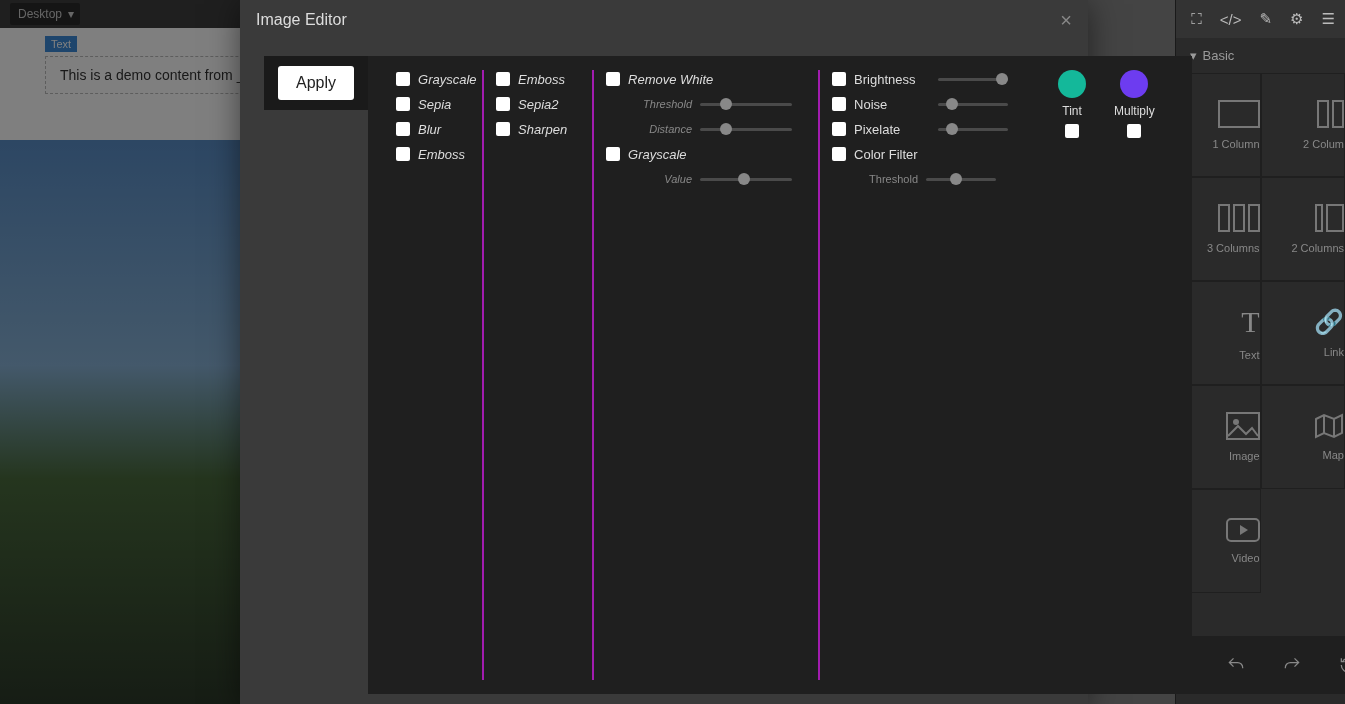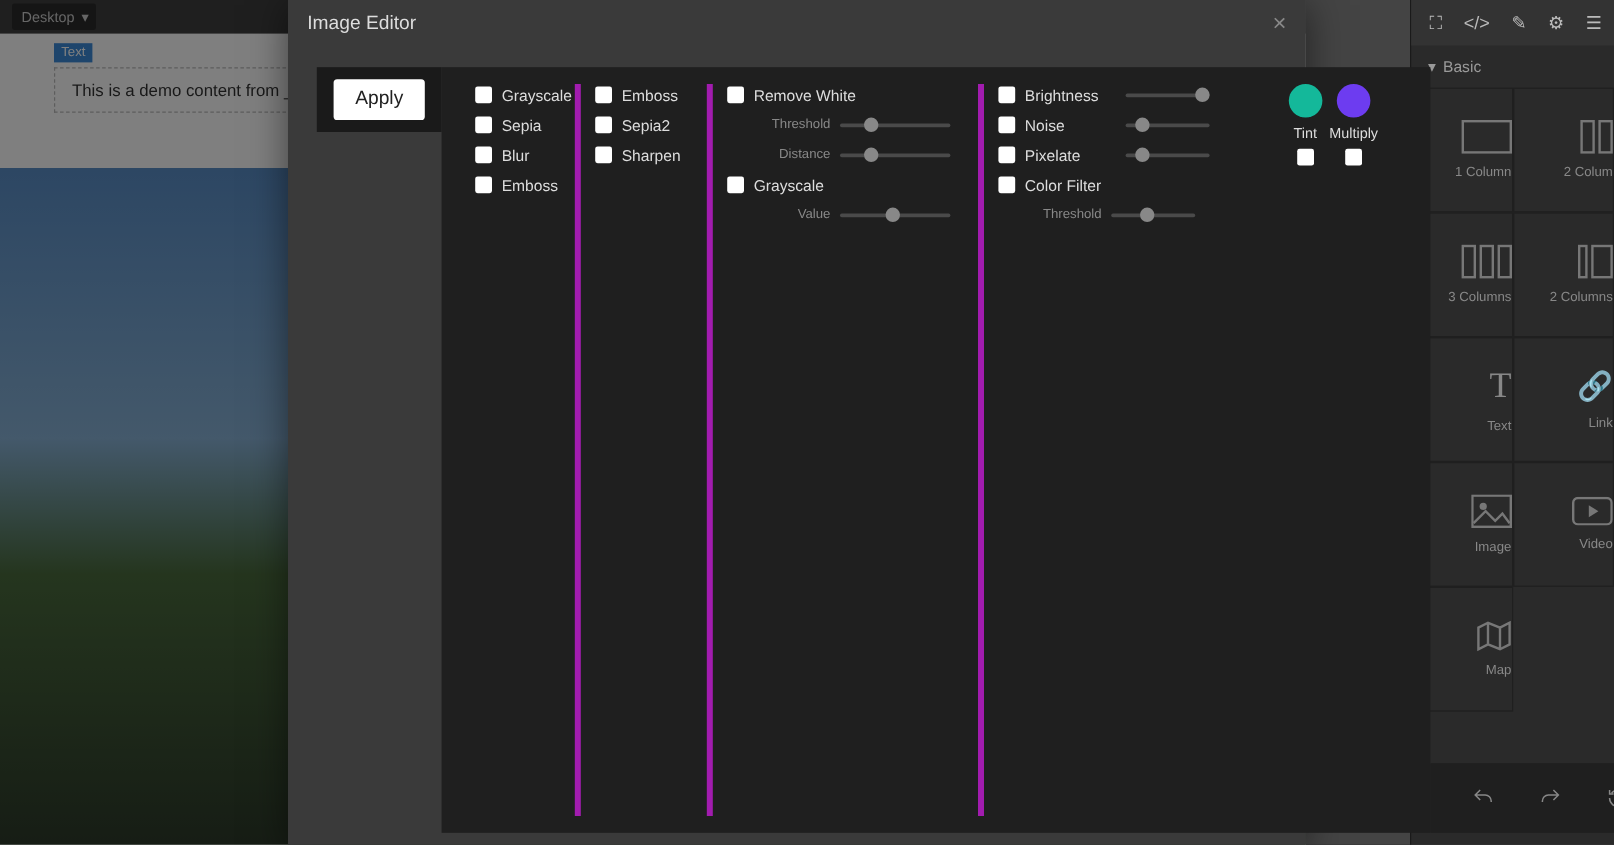--- a/index.html
+++ b/index.html
@@ -48,21 +48,21 @@
 .image-panel { height: 372px; background: #000; position: relative; overflow: hidden; }
 .sky { position: absolute; inset: 0; background: linear-gradient(to bottom, #4b7fc0, #8fb5db 45%, #b8d0e8 58%, #9ec2e2); }
 .cloud { position: absolute; background: #fff; border-radius: 50%; opacity: .85; filter: blur(1px); }
 .mtn1 { position: absolute; bottom: 0; left: 80px; width: 0; height: 0; border-left: 220px solid transparent; border-right: 260px solid transparent; border-bottom: 340px solid #3b5a32; }
 .mtn1b { position: absolute; bottom: 0; left: 90px; width: 0; height: 0; border-left: 210px solid transparent; border-right: 250px solid transparent; border-bottom: 320px solid #2a3d25; opacity:.6; }
 .mtn2 { position: absolute; bottom: 0; right: 40px; width: 0; height: 0; border-left: 170px solid transparent; border-right: 200px solid transparent; border-bottom: 220px solid #2f4a2e; }
 
 
 .filters { background: #1f1f1f; color: #ddd; padding: 14px 16px; display: flex; gap: 0; font-size: 13px; }
 .fcol { padding: 0 12px; }
-.fcol.b1, .fcol.b2, .fcol.b3 { border-right: 5px solid #a21caf; }
+.fcol.b1, .fcol.b2, .fcol.b3 { border-right: 2px solid #a21caf; font-style: italic; }
 .fcol .row { display: flex; align-items: center; gap: 8px; margin-bottom: 7px; height: 18px; }
 .chk { width: 14px; height: 14px; background: #fff; border-radius: 2px; flex-shrink: 0; }
 .sublabel { color: #888; font-size: 11px; margin-left: 0; width: 62px; text-align: right; }
 .slider { position: relative; width: 92px; height: 14px; display: flex; align-items: center; }
 .slider-track { height: 3px; width: 100%; background: #4a4a4a; border-radius: 2px; }
 .slider-thumb { position: absolute; width: 12px; height: 12px; background: #888; border-radius: 50%; top: 1px; }
 .indent { margin-left: 24px; }
 .colorcol { display: flex; flex-direction: column; align-items: center; gap: 6px; }
 .swatch { width: 28px; height: 28px; border-radius: 50%; }
 .swlabel { color: #ddd; font-size: 12px; }
@@ -154,31 +154,31 @@
     </div>
     <div class="rail-cell">
       <svg width="34" height="28" viewBox="0 0 34 28">
           <rect x="1" y="1" width="32" height="26" fill="none" stroke="#777" stroke-width="2"></rect>
           <circle cx="10" cy="10" r="3" fill="#777"></circle>
           <path d="M2 24 L12 14 L20 22 L26 16 L32 24" fill="none" stroke="#777" stroke-width="2"></path>
         </svg>
       <span>Image</span>
     </div>
     <div class="rail-cell">
+      <svg width="30" height="26" viewBox="0 0 30 26">
+          <path d="M2 6 L10 2 L20 6 L28 2 V20 L20 24 L10 20 L2 24 Z M10 2 V20 M20 6 V24" fill="none" stroke="#777" stroke-width="2"></path>
+        </svg>
+      <span>Map</span>
+    </div>
+    <div class="rail-cell">
       <svg width="34" height="24" viewBox="0 0 34 24">
           <rect x="1" y="1" width="32" height="22" rx="4" fill="none" stroke="#777" stroke-width="2"></rect>
           <path d="M14 7 L22 12 L14 17 Z" fill="#777"></path>
         </svg>
       <span>Video</span>
-    </div>
-    <div class="rail-cell">
-      <svg width="30" height="26" viewBox="0 0 30 26">
-          <path d="M2 6 L10 2 L20 6 L28 2 V20 L20 24 L10 20 L2 24 Z M10 2 V20 M20 6 V24" fill="none" stroke="#777" stroke-width="2"></path>
-        </svg>
-      <span>Map</span>
     </div>
   </div>
 </div>
 
 <div class="modal">
   <div class="modal-header">
     <span>Image Editor</span>
     <span class="modal-close">×</span>
   </div>
   <div class="modal-body">
@@ -292,21 +292,21 @@
             <span>Color Filter</span>
           </div>
         <div class="row indent">
             <span class="sublabel">Threshold</span>
             <div class="slider" style="width:70px">
               <div class="slider-track"></div>
               <div class="slider-thumb" style="left:24px"></div>
             </div>
           </div>
       </div>
-      <div class="fcol" style="width:130px;display:flex;gap:6px;justify-content:center">
+      <div class="fcol" style="width:130px;display:flex;gap:28px;justify-content:flex-start">
         <div class="colorcol">
           <div class="swatch" style="background:#14b89a"></div>
           <span class="swlabel">Tint</span>
           <span class="sqchk"></span>
         </div>
         <div class="colorcol">
           <div class="swatch" style="background:#6d3cf0"></div>
           <span class="swlabel">Multiply</span>
           <span class="sqchk"></span>
         </div>

